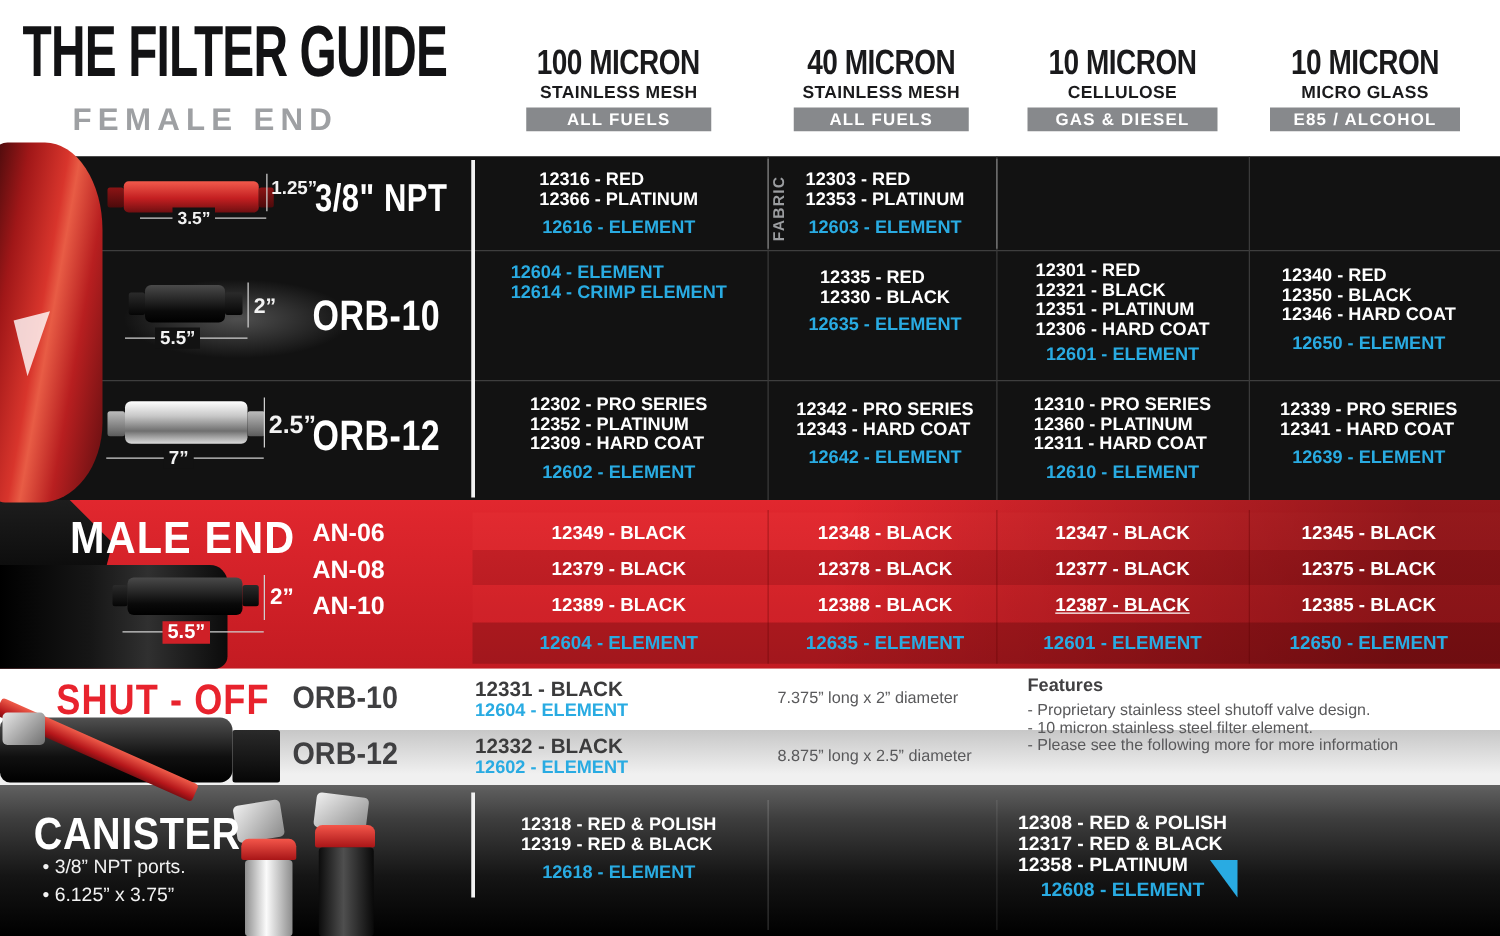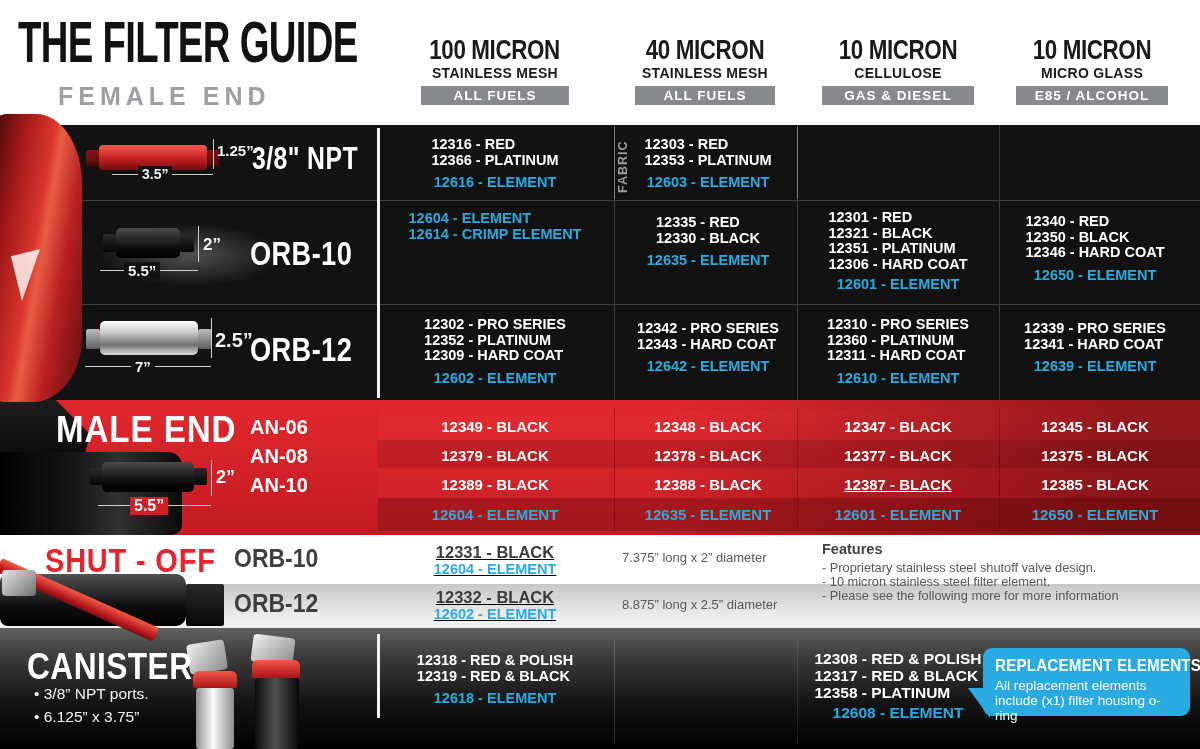--- a/index.html
+++ b/index.html
@@ -68,21 +68,21 @@
              background:linear-gradient(90deg,#000 0%,#161616 40%,#303030 65%,#0b0b0b 100%);}
   .dimlbl-red{color:#fff;font-weight:bold;z-index:4;white-space:nowrap;}
 
   
   .soband{left:0;top:535px;width:1200px;height:93px;background:#ffffff;}
   .sorow2{left:0;top:584px;width:1200px;height:44px;background:linear-gradient(180deg,#c7c7c7,#f0f0f0 80%);}
   .so-title{left:45px;top:541px;font-size:34px;font-weight:bold;color:#e8232d;letter-spacing:1px;
             transform:scaleX(0.85);transform-origin:left top;white-space:nowrap;z-index:6;}
   .so-orb{left:234px;font-size:25px;font-weight:bold;color:#3f3f41;transform:scaleX(0.92);
           transform-origin:left top;white-space:nowrap;z-index:6;}
-  .sp{position:absolute;left:380px;width:230px;text-align:center;z-index:6;text-decoration:underline;}
+  .sp{position:absolute;left:380px;width:230px;z-index:6;}
   .sp .p{color:#3b3b3c;font-weight:bold;font-size:16.5px;line-height:18px;}
   .sp .e{color:#29abe2;font-weight:bold;font-size:14.5px;line-height:16px;}
   .sodim{position:absolute;left:622px;width:220px;color:#59595b;font-size:13px;z-index:6;}
   .feat-title{left:822px;top:541px;font-size:14.5px;font-weight:bold;color:#414042;z-index:6;}
   .feat-item{left:822px;font-size:12.8px;color:#59595b;z-index:6;white-space:nowrap;}
   .so-valve{left:0;top:574px;width:186px;height:52px;border-radius:8px 10px 10px 8px;z-index:5;
             background:linear-gradient(180deg,#515151,#101010 60%,#000);}
   .so-valve-step{left:186px;top:584px;width:38px;height:42px;background:linear-gradient(180deg,#2a2a2a,#060606);border-radius:2px;z-index:5;}
   .so-lever{left:2px;top:558px;width:172px;height:15px;border-radius:3px;z-index:6;
             background:linear-gradient(180deg,#ef5c4a,#b5161a 70%,#7d0e12);
@@ -389,18 +389,14 @@
       <div class="nowrap">12308 - RED &amp; POLISH</div>
       <div class="nowrap">12317 - RED &amp; BLACK</div>
       <div class="nowrap">12358 - PLATINUM</div>
     </div>
     <div class="elems" style="font-size:15.5px;margin-top:4px;">
       <div class="nowrap">12608 - ELEMENT</div>
     </div>
   </div>
 
   <div class="abs callout-tail"></div>
-  <div class="abs callout">
-    <div class="ct">REPLACEMENT ELEMENTS</div>
-    <div class="cb">All replacement elements include (x1) filter housing o-ring</div>
-  </div>
 
 </div>
 
 </body></html>

